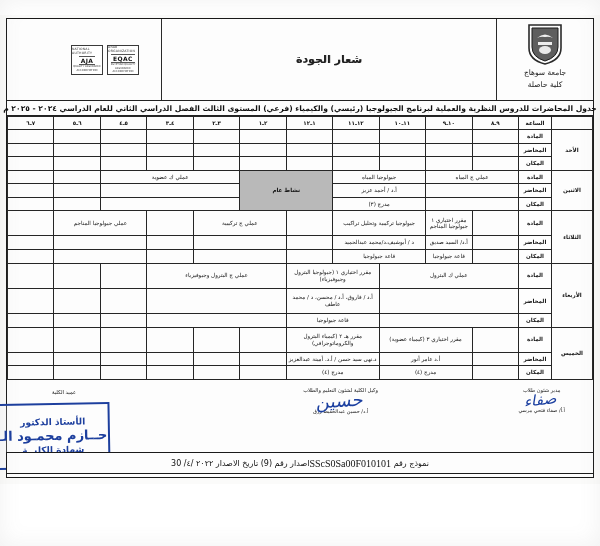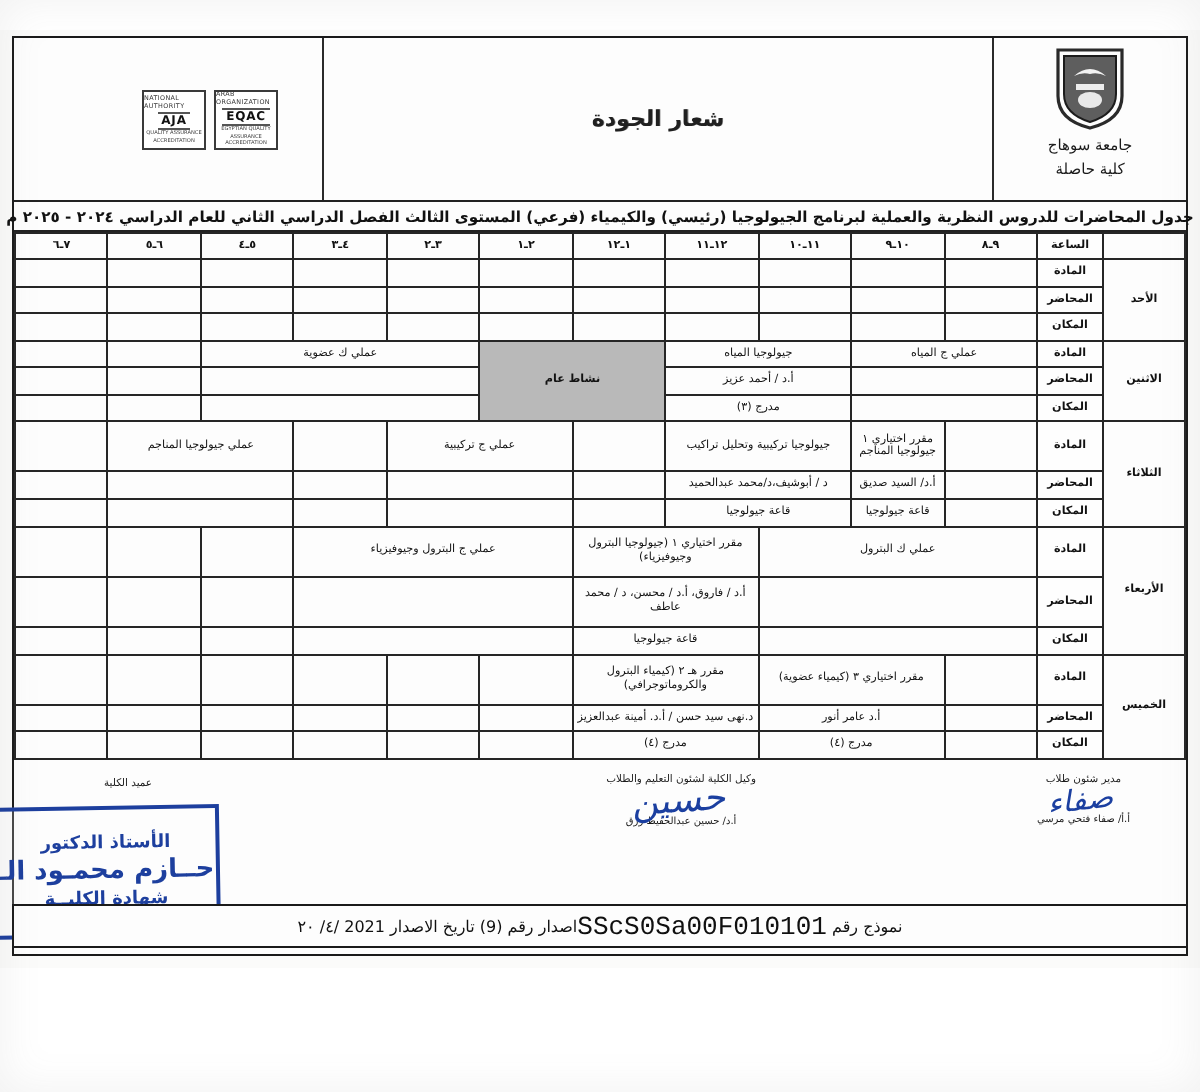--- a/index.html
+++ b/index.html
@@ -160,21 +160,21 @@
   .stamp-label{
     position:absolute;left:60px;top:8px;font-size:5.2px;color:#161616;
   }
   
   .formbar{
     position:absolute;left:6px;top:452px;width:588px;height:22px;
     border:1.4px solid #1b1b1b;box-sizing:border-box;
     display:flex;align-items:center;justify-content:center;
     font-size:8px;color:#101010;background:#fdfdfd;
   }
-  .formbar .ltr{direction:ltr;display:inline-block;font-family:Liberation Mono, monospace;font-size:13px;text-align:center;}
+  .formbar .ltr{direction:ltr;display:inline-block;font-family:Liberation Serif, serif;font-size:10px;text-align:center;}
   .edge-shadow{
     position:absolute;left:0;top:0;width:600px;height:546px;
     pointer-events:none;
     box-shadow:inset 0 0 22px rgba(120,120,120,0.10);
   }
   .top-strip{position:absolute;left:0;top:0;width:600px;height:15px;background:#ffffff;}
   .bot-strip{position:absolute;left:0;top:484px;width:600px;height:62px;background:#ffffff;}
 </style>
 </head>
 <body>
@@ -438,17 +438,17 @@
         <div class="s2">حــازم محمـود الـ</div>
         <div class="s3">شهادة الكليــة</div>
       </div>
     </div>
   </div>
 
   <div class="formbar">
     <span>نموذج رقم</span>&nbsp;
     <span class="ltr">SScS0Sa00F010101</span>
     <span>اصدار رقم (9) تاريخ الاصدار</span>&nbsp;
-    <span>2021 /٤/ ٢٠</span>
+    <span>٢٠٢٢ /٤/ 30</span>
   </div>
 
   <div class="edge-shadow"></div>
 </div>
 
 </body></html>

